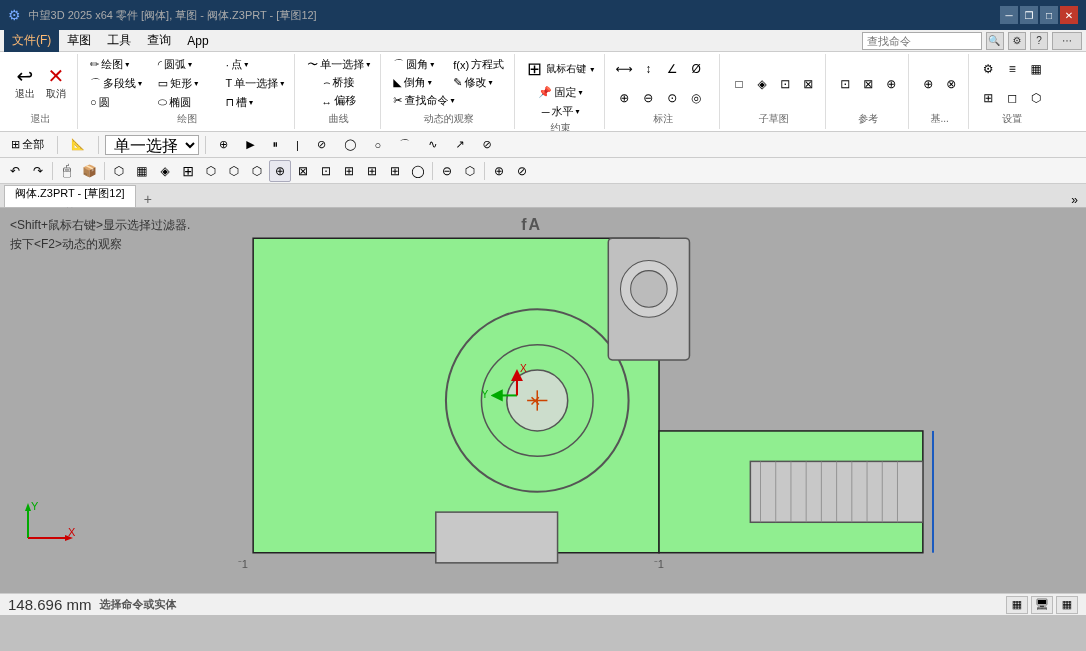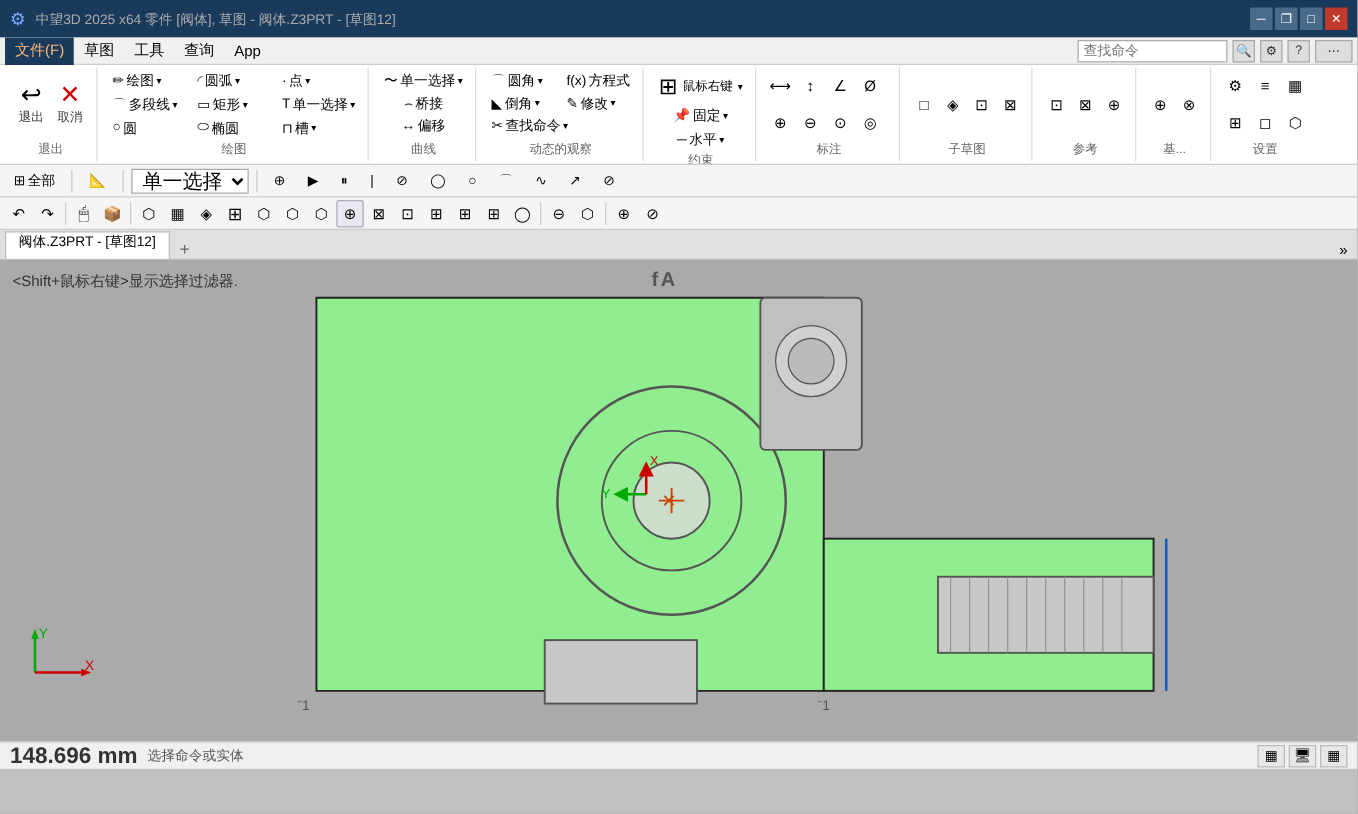--- a/index.html
+++ b/index.html
@@ -412,20 +412,21 @@
     <span class="close">✕</span>
   </div>
   <div class="doc-tab-add">+</div>
   <div style="margin-left:auto; padding-right:8px; cursor:pointer;">»</div>
 </div>
 
 <div id="main-area" style="position:relative; height:385px; background:#aaaaaa; overflow:hidden;">
 
   <div id="hint-text">
     <div>&lt;Shift+鼠标右键&gt;显示选择过滤器.</div>
+    <div>按下&lt;F2&gt;动态的观察</div>
   </div>
 
   <div id="sketch-view" style="position:absolute; top:20px; left:130px; right:40px; bottom:20px;">
     <svg width="100%" height="100%" viewBox="0 0 700 340" xmlns="http://www.w3.org/2000/svg">
 
       <polygon points="20,10 420,10 420,320 20,320" fill="#90ee90" stroke="#222" stroke-width="1.5"></polygon>
 
       <rect x="420" y="200" width="260" height="120" fill="#90ee90" stroke="#222" stroke-width="1.5"></rect>
 
       <ellipse cx="300" cy="170" rx="90" ry="90" fill="none" stroke="#555" stroke-width="2"></ellipse>
@@ -485,20 +486,20 @@
       <polygon points="55,40 47,37 47,43" fill="#cc0000"></polygon>
       <text x="50" y="38" font-size="11" fill="#cc0000">X</text>
     </svg>
   </div>
 
   <div style="position:absolute; top:8px; left:48%; font-size:16px; font-weight:bold; color:#555; letter-spacing:2px;">fA</div>
 
 </div>
 
 <div id="statusbar" style="height:22px; background:#f0f0f0; border-top:1px solid #ccc; display:flex; align-items:center; padding:0 8px; gap:8px; font-size:11px;">
-  <span style="font-weight:bold; font-size:18px;">148.696 mm</span>
-  <span style="color:#555;">选择命令或实体</span>
+  <span style="font-weight:normal; font-size:15px;">148.696 mm</span>
+  <span style="color:#555;font-weight:bold;">选择命令或实体</span>
   <div class="status-right" style="margin-left:auto; display:flex; gap:3px;">
     <button class="status-icon-btn">▦</button>
     <button class="status-icon-btn">🖥</button>
     <button class="status-icon-btn">▦</button>
   </div>
 </div>
 
 </body></html>

